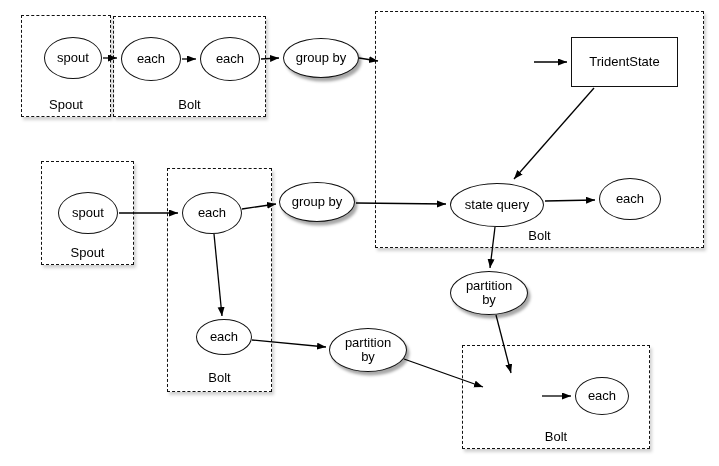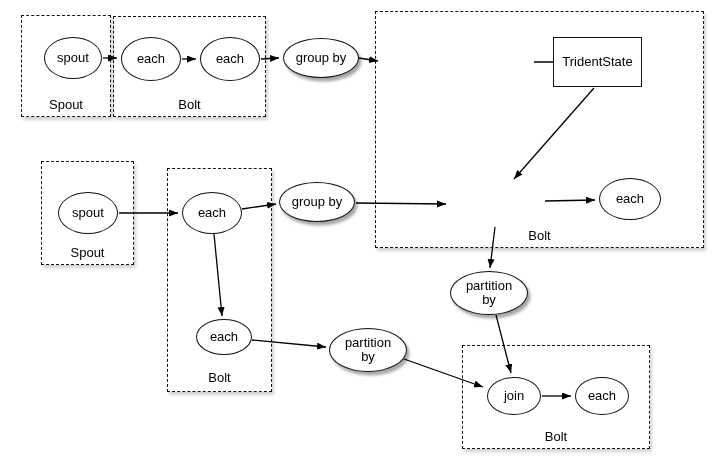--- a/index.html
+++ b/index.html
@@ -74,24 +74,24 @@
       <line x1="496" y1="315" x2="511" y2="373" marker-end="url(#ah)"></line>
       <line x1="404" y1="359" x2="483" y2="387" marker-end="url(#ah)"></line>
       <line x1="542" y1="396" x2="571" y2="396" marker-end="url(#ah)"></line>
     </g>
   </svg>
 
   <div class="node ell" style="left:44px;top:37px;width:58px;height:42px">spout</div>
   <div class="node ell" style="left:121px;top:37px;width:60px;height:44px">each</div>
   <div class="node ell" style="left:200px;top:37px;width:60px;height:44px">each</div>
   <div class="node ell shadow" style="left:283px;top:38px;width:76px;height:40px">group by</div>
-  <div class="node rect" style="left:553px;top:37px;width:89px;height:50px">TridentState</div>
+  <div class="node rect" style="left:571px;top:37px;width:107px;height:50px">TridentState</div>
+  <div class="node ell" style="left:450px;top:183px;width:94px;height:44px">state query</div>
   <div class="node ell" style="left:599px;top:178px;width:62px;height:42px">each</div>
   <div class="node ell" style="left:58px;top:192px;width:60px;height:42px">spout</div>
   <div class="node ell" style="left:182px;top:192px;width:60px;height:42px">each</div>
   <div class="node ell shadow" style="left:279px;top:182px;width:76px;height:40px">group by</div>
   <div class="node ell" style="left:196px;top:319px;width:56px;height:36px">each</div>
   <div class="node ell shadow wrap" style="left:450px;top:271px;width:78px;height:44px">partition by</div>
   <div class="node ell shadow wrap" style="left:329px;top:328px;width:78px;height:44px">partition by</div>
-  <div class="node ell" style="left:487px;top:377px;width:54px;height:38px">join</div>
   <div class="node ell" style="left:575px;top:377px;width:54px;height:38px">each</div>
 
 </div>
 
 </body></html>

